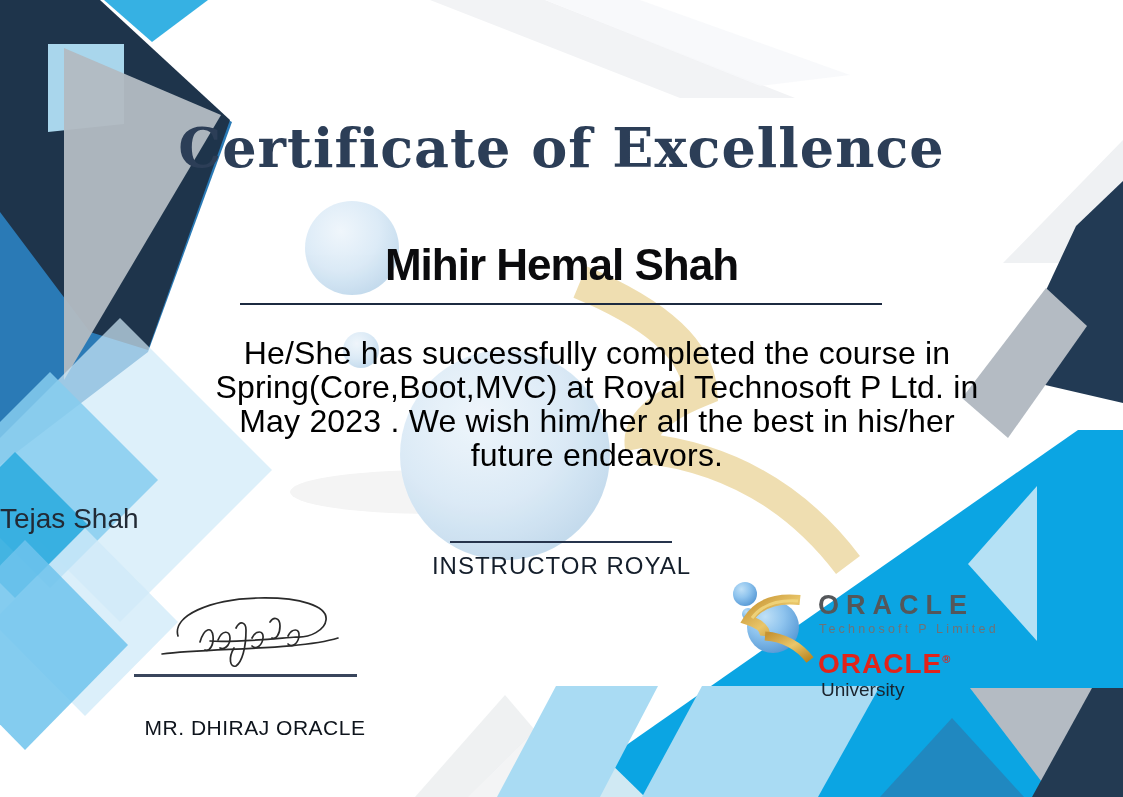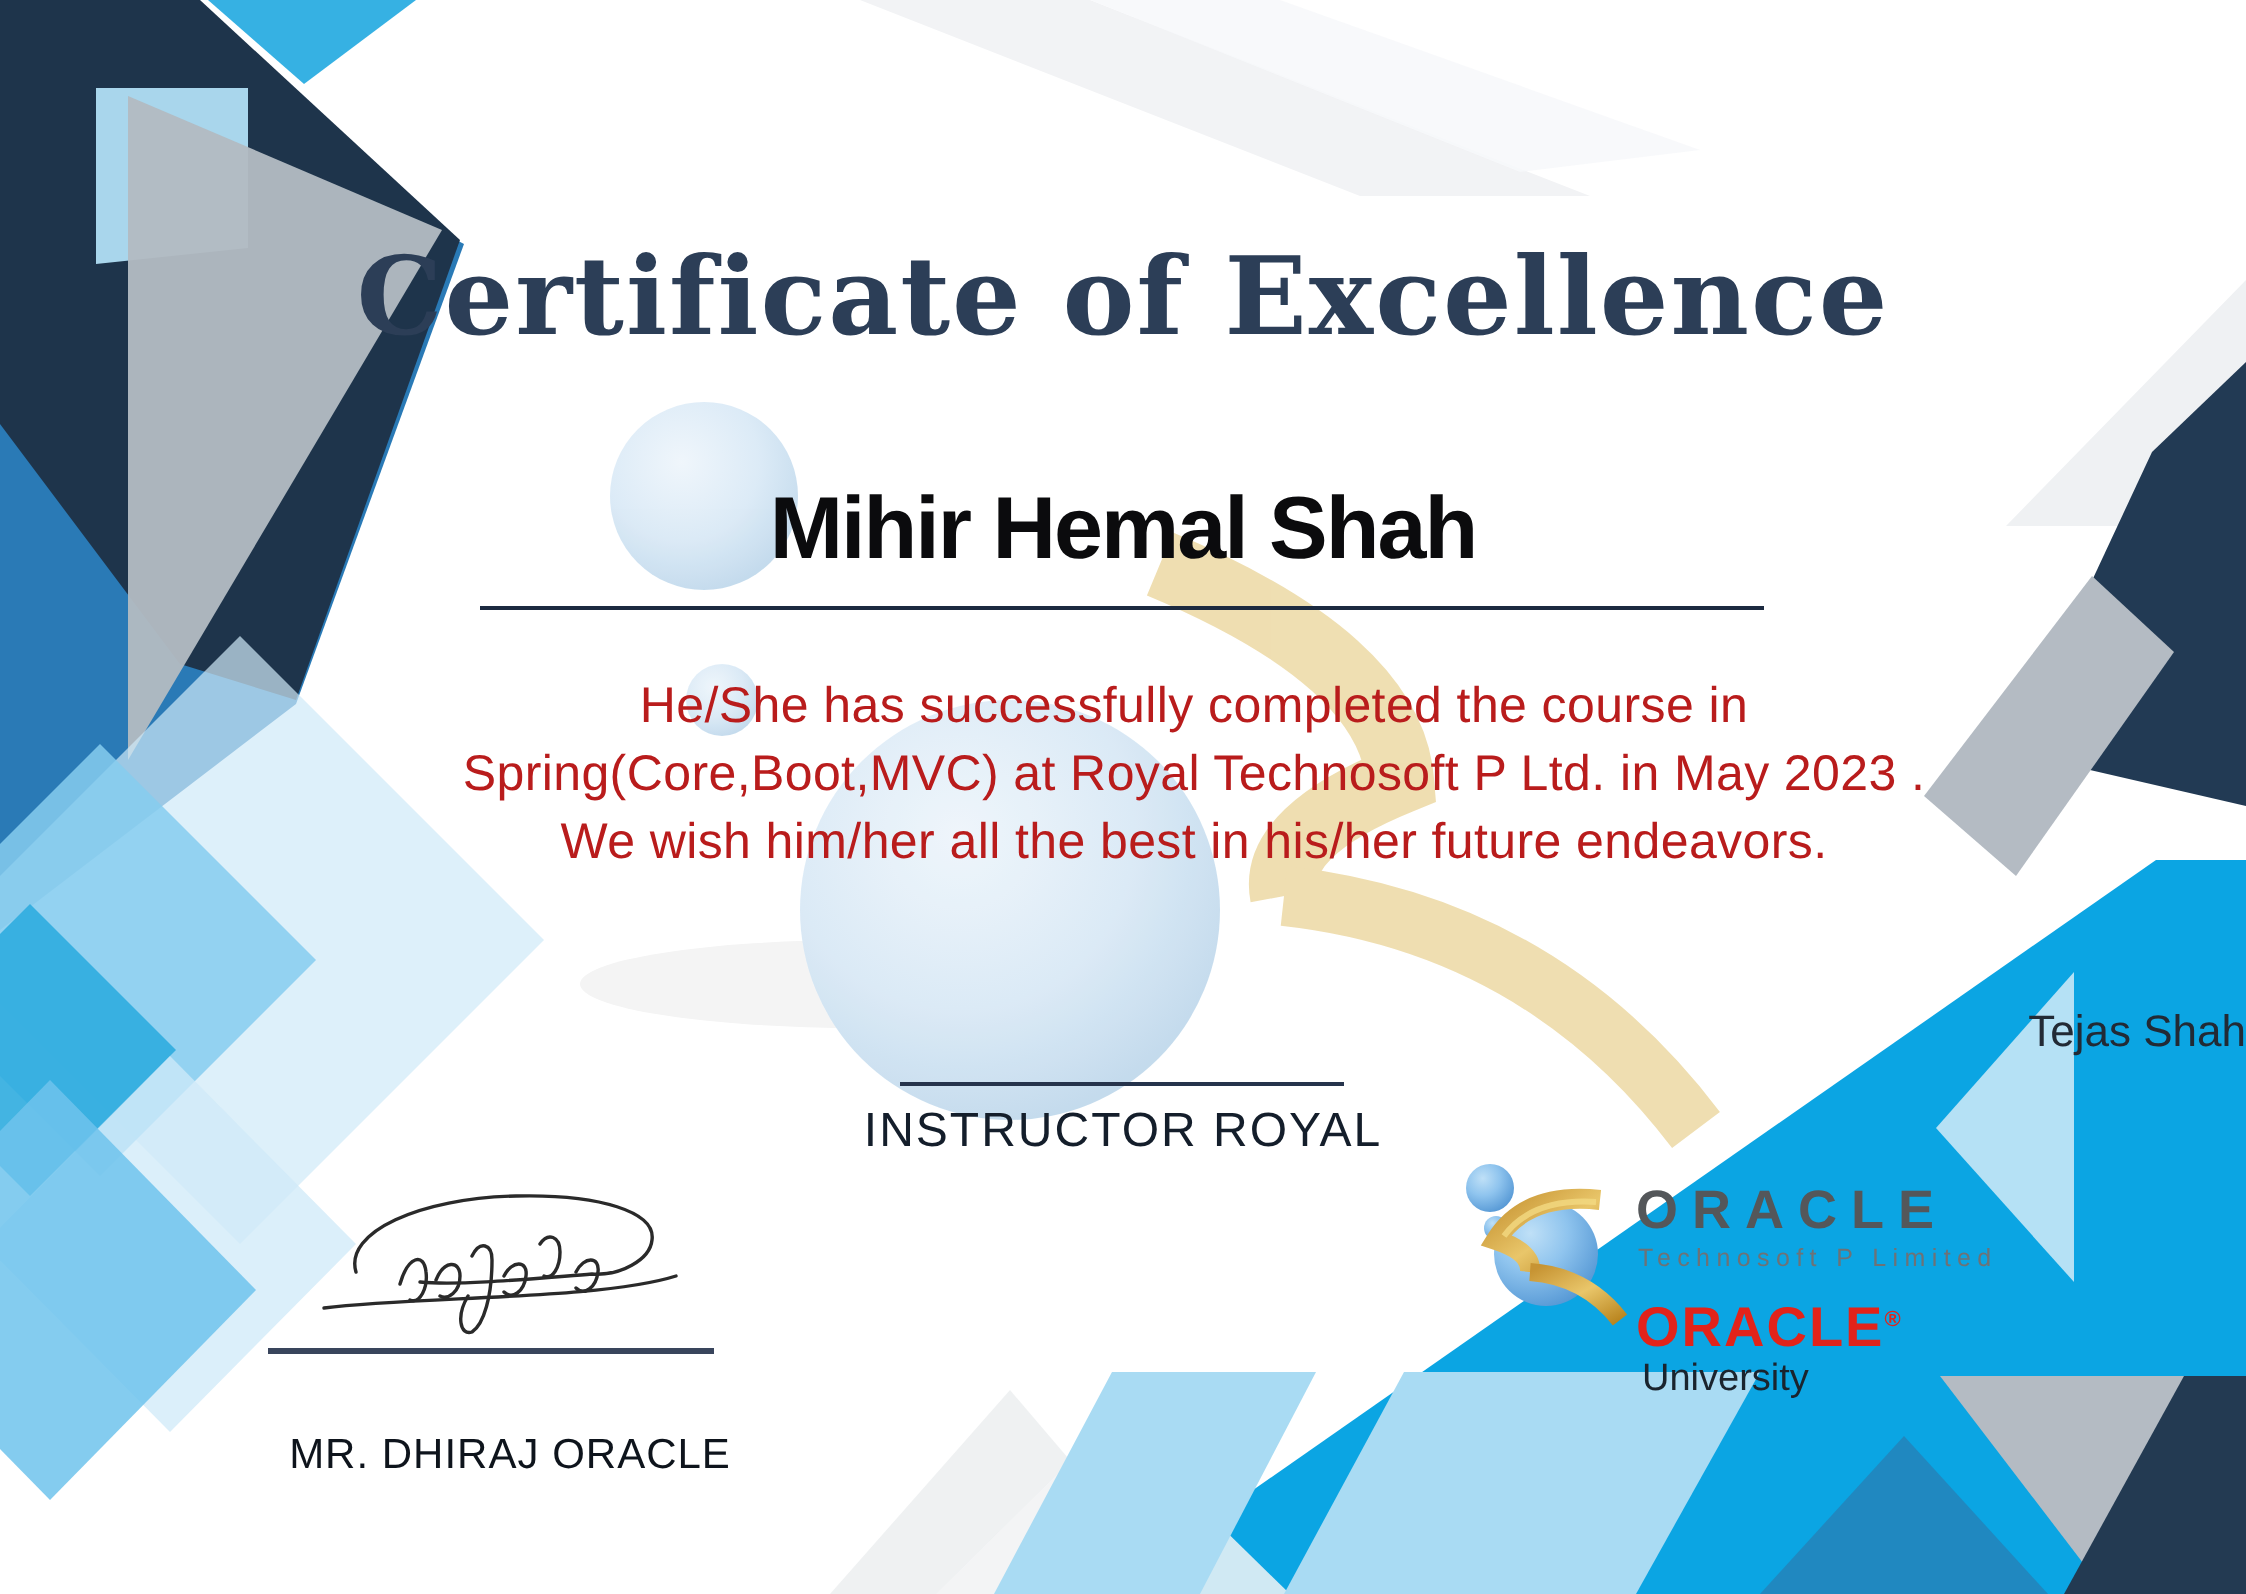--- a/index.html
+++ b/index.html
@@ -17,23 +17,23 @@
     left:0; right:0; top:240px; text-align:center;
     font-size:44px; font-weight:bold; color:#0b0b0d; letter-spacing:-1px;
   }
   .rule { position:absolute; z-index:2; background:#1c2a40; }
   .rule-name   { left:240px; top:303px; width:642px; height:2px; }
   .rule-instr  { left:450px; top:541px; width:222px; height:2px; background:#26344c; }
   .rule-sig    { left:134px; top:674px; width:223px; height:3px; background:#39455c; }
 
   .body-text {
     left:212px; top:336px; width:770px; text-align:center;
-    font-size:25px; line-height:34px; color:#b91c1c; letter-spacing:0.2px;
+    font-size:32px; line-height:34px; color:#000000; letter-spacing:0.2px;
   }
-  .instructor-name { left:0; right:0; top:503px; text-align:right; font-size:22px; color:#222a35; }
+  .instructor-name { left:0; right:0; top:503px; text-align:left; font-size:28px; color:#222a35; }
   .instructor-role { left:0; right:0; top:552px; text-align:center; font-size:24px; letter-spacing:1px; color:#141e2b; }
 
   .sig-block { left:120px; top:588px; width:260px; height:80px; }
   .director-role { left:60px; top:688px; width:380px; text-align:center; font-size:15.5px; letter-spacing:0.5px; color:#1e2630; }
   .director-name { left:60px; top:716px; width:390px; text-align:center; font-size:21px; letter-spacing:0.5px; color:#0e141c; }
 
   .royal-logo-mark { left:718px; top:572px; width:115px; height:95px; }
   .royal-word { left:818px; top:590px; font-size:27px; font-weight:800; letter-spacing:7px; color:#54575a; }
   .royal-tag  { left:819px; top:622px; font-size:12.5px; letter-spacing:3.2px; color:#6e7276; }
   .oracle-word { left:818px; top:648px; font-size:28px; font-weight:bold; color:#e2231a; letter-spacing:1px; }

